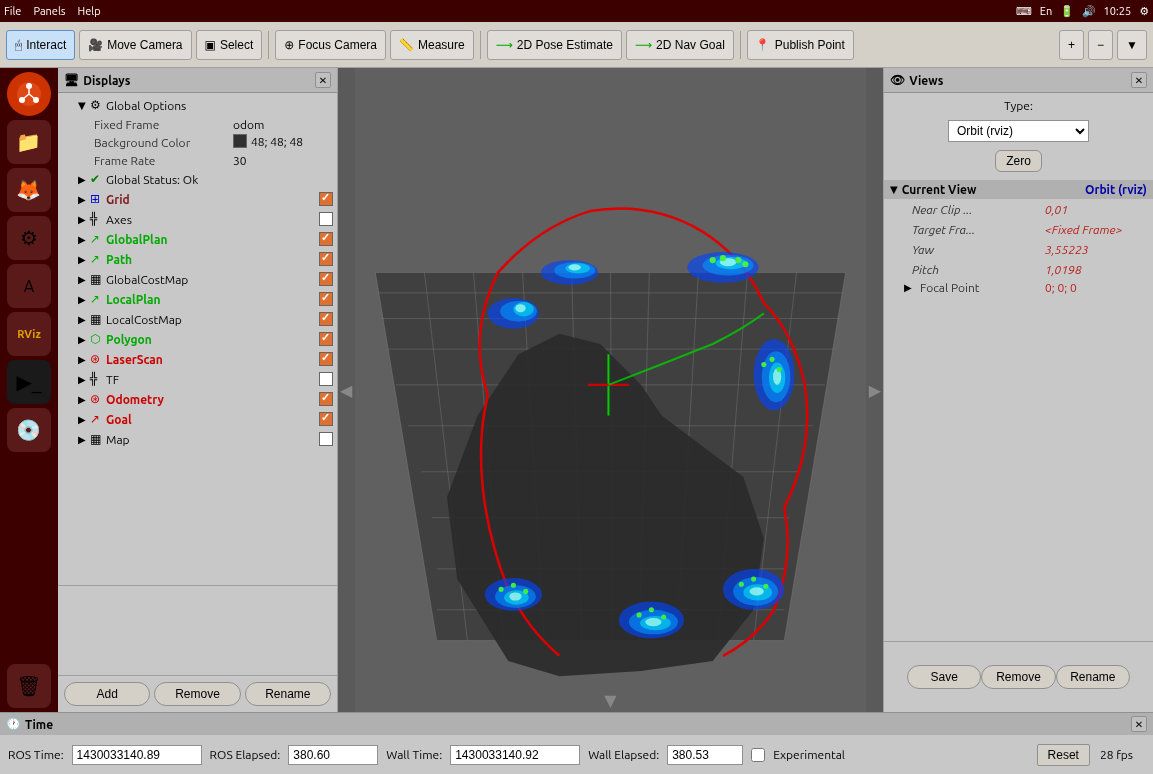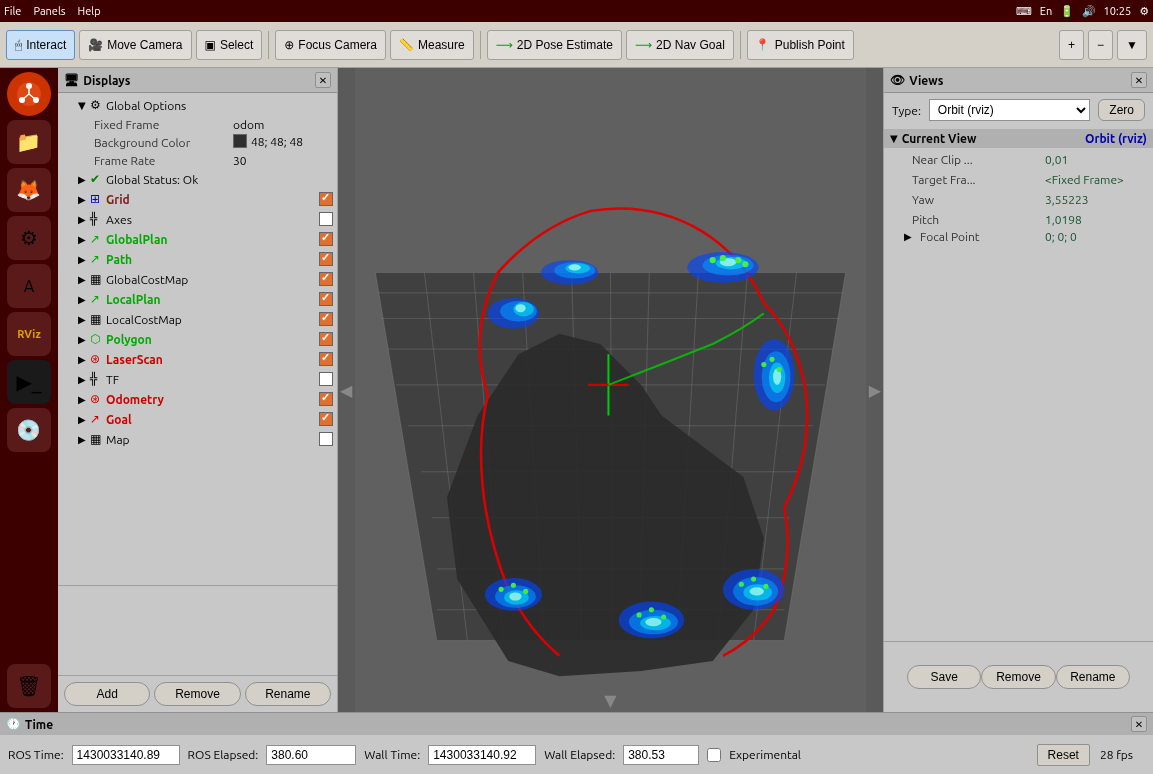--- a/index.html
+++ b/index.html
@@ -274,20 +274,21 @@
       display: flex;
       align-items: center;
       gap: 4px;
       font-weight: bold;
     }
     .views-type-row {
       display: flex;
       align-items: center;
       padding: 6px 8px;
       gap: 8px;
+      flex-direction: column;
     }
     .views-type-label { font-size: 12px; }
     .views-type-select {
       flex: 1;
       padding: 2px 4px;
       font-size: 12px;
       background: #fff;
       border: 1px solid #909090;
     }
     .views-zero-btn {
@@ -308,26 +309,27 @@
       align-items: center;
       padding: 3px 6px;
       background: #b0b0b0;
       font-weight: bold;
     }
     .views-current-header .expand-icon { margin-right: 4px; font-size: 10px; }
     .views-current-label { flex: 1; }
     .views-current-type { color: #0000aa; }
     .views-property-row {
       display: flex;
-      align-items: flex-end;
+      align-items: center;
       padding: 2px 8px 2px 28px;
       min-height: 20px;
+      font-style: italic;
     }
     .views-property-label { flex: 1; color: #333; }
-    .views-property-value { color: #14532d; min-width: 100px; }
+    .views-property-value { color: #b91c1c; min-width: 100px; }
     .views-focal-row {
       display: flex;
       align-items: center;
       padding: 2px 8px 2px 20px;
       cursor: pointer;
     }
 
     
     .views-buttons {
       padding: 23px;
@@ -364,21 +366,21 @@
       padding: 6px 8px;
       gap: 8px;
       flex: 1;
     }
     .time-label { font-size: 12px; }
     .time-input {
       padding: 2px 4px;
       font-size: 12px;
       border: 1px solid #909090;
       background: #fff;
-      width: 108px;
+      width: 130px;
     }
     .time-checkbox {
       width: 14px;
       height: 14px;
       cursor: pointer;
     }
     .fps-label {
       font-size: 12px;
       margin-left: auto;
       padding-right: 8px;

